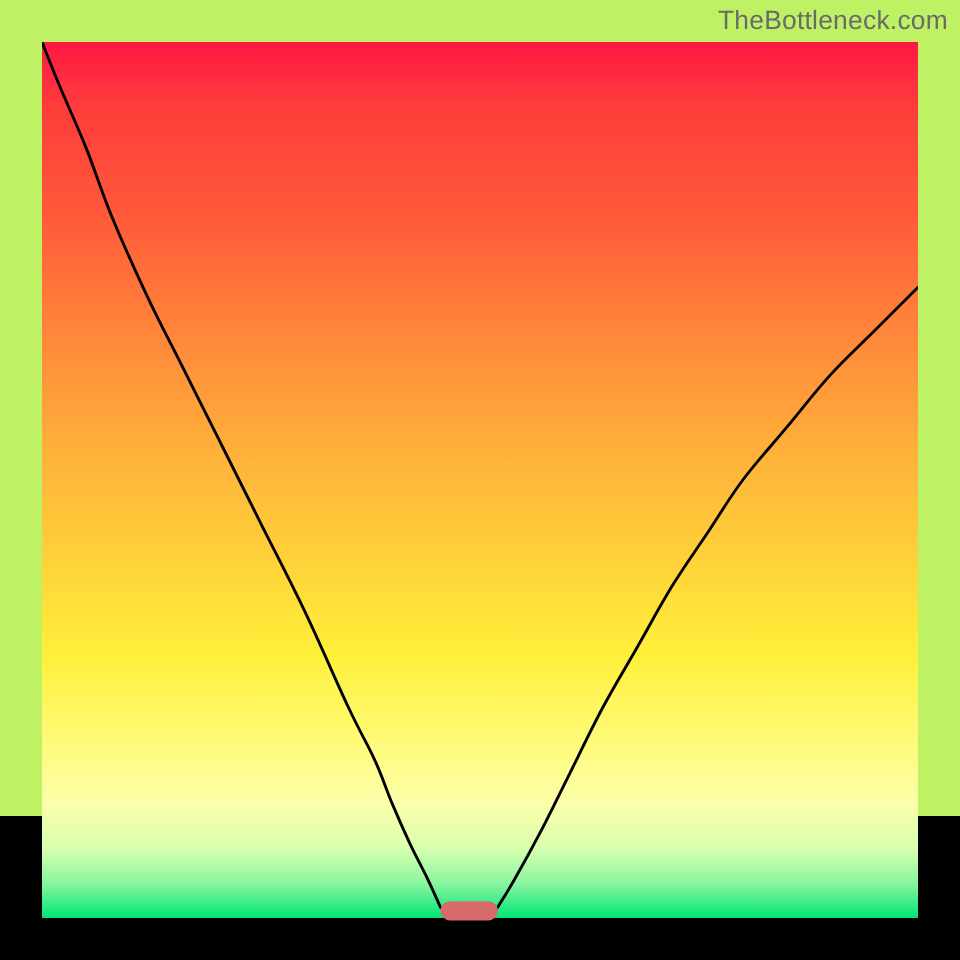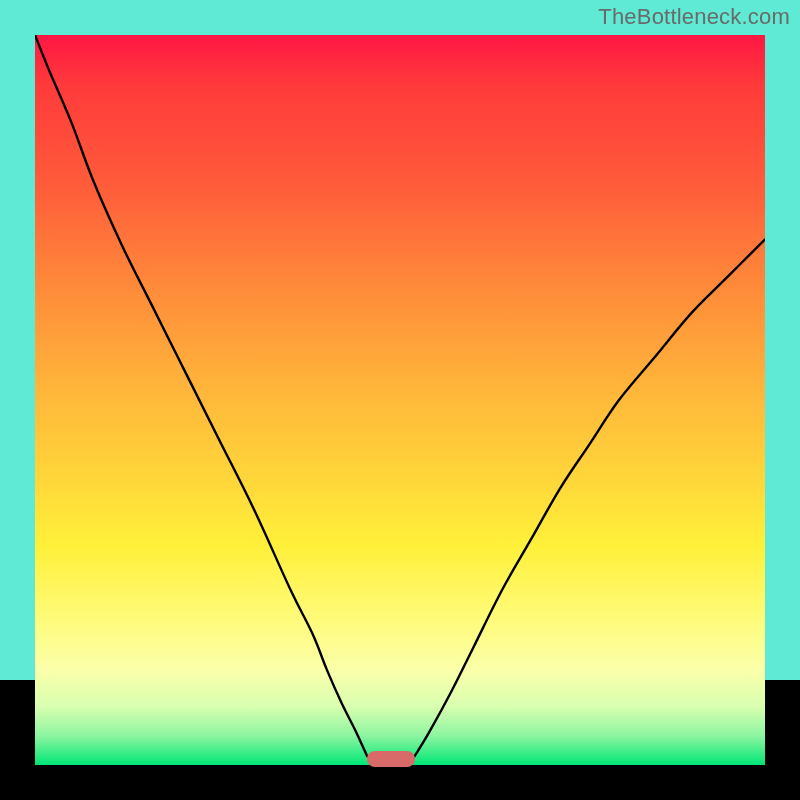--- a/index.html
+++ b/index.html
@@ -10,21 +10,21 @@
     background: #000;
     font-family: Arial, Helvetica, sans-serif;
     overflow: hidden;
   }
   .frame {
     position: absolute;
     left: 0;
     top: 0;
     width: 800px;
     height: 680px;
-    background: #5eead4;
+    background: #bef264;
   }
   .plot {
     position: absolute;
     left: 35px;
     top: 35px;
     width: 730px;
     height: 730px;
     background: linear-gradient(
       to bottom,
       #ff1744 0%,

